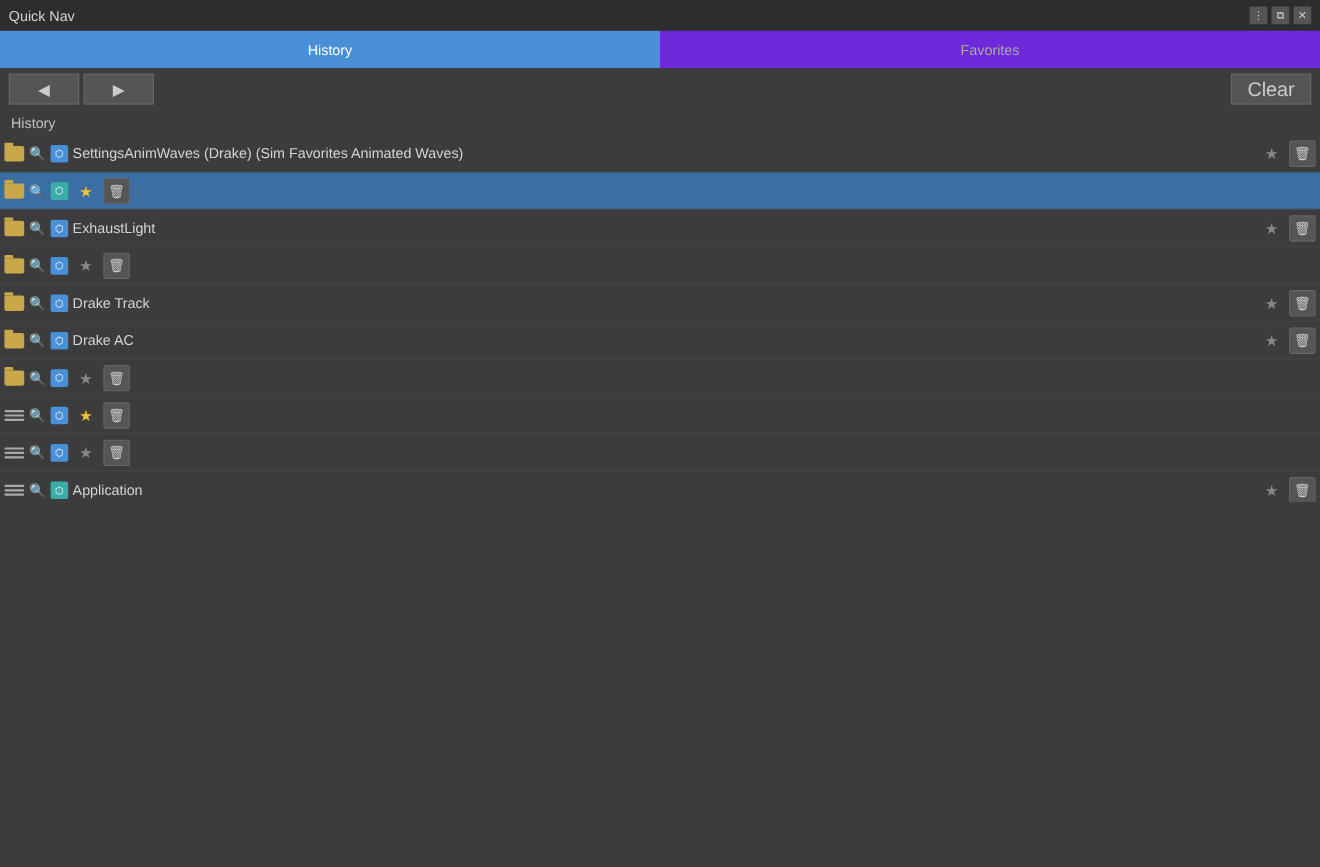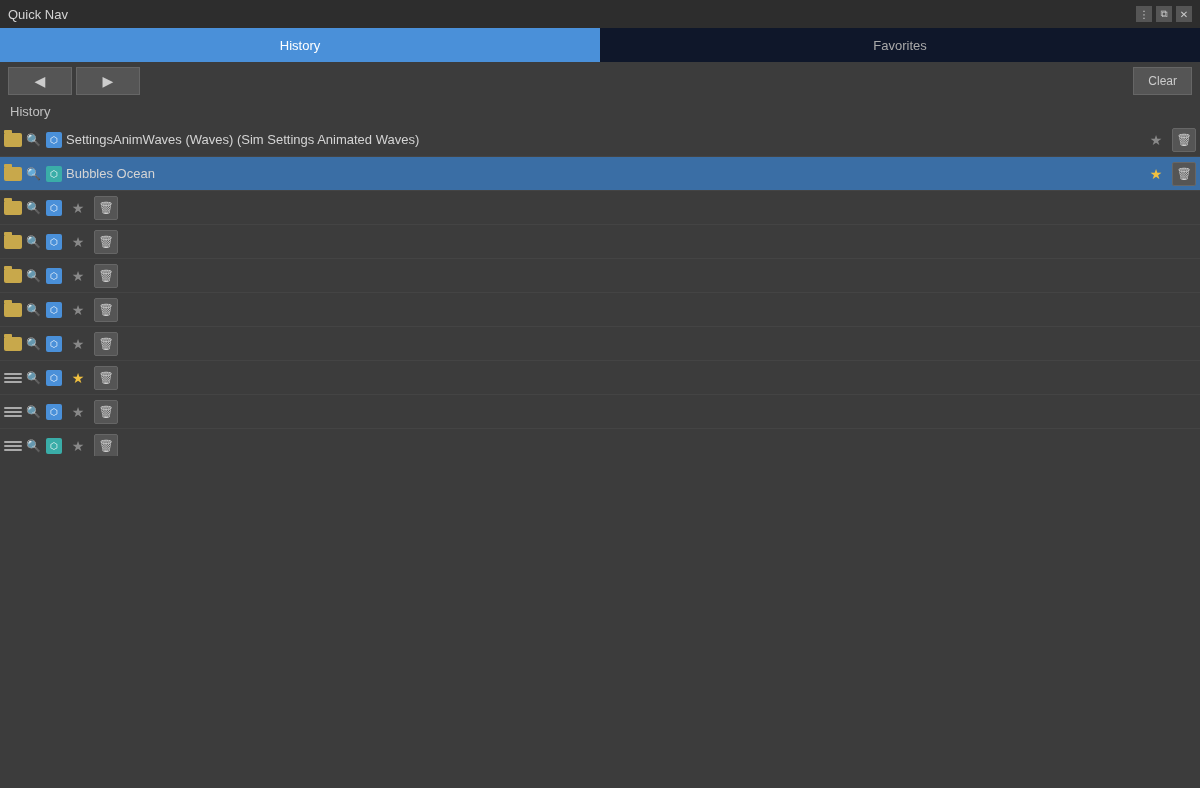--- a/index.html
+++ b/index.html
@@ -73,21 +73,21 @@
       font-size: 13px;
       color: #d4d4d4;
     }
 
     .tab.active {
       background: #4a90d9;
       color: #fff;
     }
 
     .tab:not(.active) {
-      background: #0f172a;
+      background: #6d28d9;
       color: #aaa;
     }
 
     .nav-bar {
       height: 38px;
       display: flex;
       align-items: center;
       padding: 4px 8px;
       background: #3c3c3c;
       gap: 4px;
@@ -113,21 +113,21 @@
       font-size: 14px;
     }
 
     .clear-btn {
       height: 28px;
       padding: 0 14px;
       background: #555;
       border: 1px solid #666;
       color: #ccc;
       cursor: pointer;
-      font-size: 12px;
+      font-size: 18px;
     }
 
     .section-label {
       padding: 4px 10px 4px 10px;
       font-size: 13px;
       color: #c0c0c0;
       background: #3c3c3c;
       flex-shrink: 0;
     }
 
@@ -307,77 +307,79 @@
 
   <div class="section-label">History</div>
 
   <div class="history-list" id="history-list">
   <div class="history-row">
     <div class="row-left-icons">
       <span class="icon-folder"></span>
       <span class="icon-search">🔍</span>
       <span class="item-icon blue">⬡</span>
     </div>
-    <span class="row-name">SettingsAnimWaves (Waves) (Sim Settings Animated Waves)</span>
+    <span class="row-name">SettingsAnimWaves (Drake) (Sim Favorites Animated Waves)</span>
     <div class="row-actions">
       <button class="star-btn">★</button>
       <button class="delete-btn">🗑</button>
     </div>
   </div>
       <div class="history-row selected">
     <div class="row-left-icons">
       <span class="icon-folder"></span>
       <span class="icon-search">🔍</span>
       <span class="item-icon teal">⬡</span>
     </div>
-    <span class="row-name">Bubbles Ocean</span>
     <div class="row-actions">
       <button class="star-btn active">★</button>
       <button class="delete-btn">🗑</button>
     </div>
   </div>
       <div class="history-row">
     <div class="row-left-icons">
       <span class="icon-folder"></span>
       <span class="icon-search">🔍</span>
       <span class="item-icon blue">⬡</span>
     </div>
-    <div class="row-actions">
-      <button class="star-btn">★</button>
-      <button class="delete-btn">🗑</button>
-    </div>
-  </div>
-      <div class="history-row">
-    <div class="row-left-icons">
-      <span class="icon-folder"></span>
-      <span class="icon-search">🔍</span>
-      <span class="item-icon blue">⬡</span>
-    </div>
-    <div class="row-actions">
-      <button class="star-btn">★</button>
-      <button class="delete-btn">🗑</button>
-    </div>
-  </div>
-      <div class="history-row">
-    <div class="row-left-icons">
-      <span class="icon-folder"></span>
-      <span class="icon-search">🔍</span>
-      <span class="item-icon blue">⬡</span>
-    </div>
-    <div class="row-actions">
-      <button class="star-btn">★</button>
-      <button class="delete-btn">🗑</button>
-    </div>
-  </div>
-      <div class="history-row">
-    <div class="row-left-icons">
-      <span class="icon-folder"></span>
-      <span class="icon-search">🔍</span>
-      <span class="item-icon blue">⬡</span>
-    </div>
+    <span class="row-name">ExhaustLight</span>
+    <div class="row-actions">
+      <button class="star-btn">★</button>
+      <button class="delete-btn">🗑</button>
+    </div>
+  </div>
+      <div class="history-row">
+    <div class="row-left-icons">
+      <span class="icon-folder"></span>
+      <span class="icon-search">🔍</span>
+      <span class="item-icon blue">⬡</span>
+    </div>
+    <div class="row-actions">
+      <button class="star-btn">★</button>
+      <button class="delete-btn">🗑</button>
+    </div>
+  </div>
+      <div class="history-row">
+    <div class="row-left-icons">
+      <span class="icon-folder"></span>
+      <span class="icon-search">🔍</span>
+      <span class="item-icon blue">⬡</span>
+    </div>
+    <span class="row-name">Drake Track</span>
+    <div class="row-actions">
+      <button class="star-btn">★</button>
+      <button class="delete-btn">🗑</button>
+    </div>
+  </div>
+      <div class="history-row">
+    <div class="row-left-icons">
+      <span class="icon-folder"></span>
+      <span class="icon-search">🔍</span>
+      <span class="item-icon blue">⬡</span>
+    </div>
+    <span class="row-name">Drake AC</span>
     <div class="row-actions">
       <button class="star-btn">★</button>
       <button class="delete-btn">🗑</button>
     </div>
   </div>
       <div class="history-row">
     <div class="row-left-icons">
       <span class="icon-folder"></span>
       <span class="icon-search">🔍</span>
       <span class="item-icon blue">⬡</span>
@@ -420,20 +422,21 @@
       <div class="history-row">
     <div class="row-left-icons">
       <span class="icon-lines">
             <span></span>
             <span></span>
             <span></span>
           </span>
       <span class="icon-search">🔍</span>
       <span class="item-icon teal">⬡</span>
     </div>
+    <span class="row-name">Application</span>
     <div class="row-actions">
       <button class="star-btn">★</button>
       <button class="delete-btn">🗑</button>
     </div>
   </div>
     </div>
 
   <div class="bottom-area"></div>
 </div>
 

